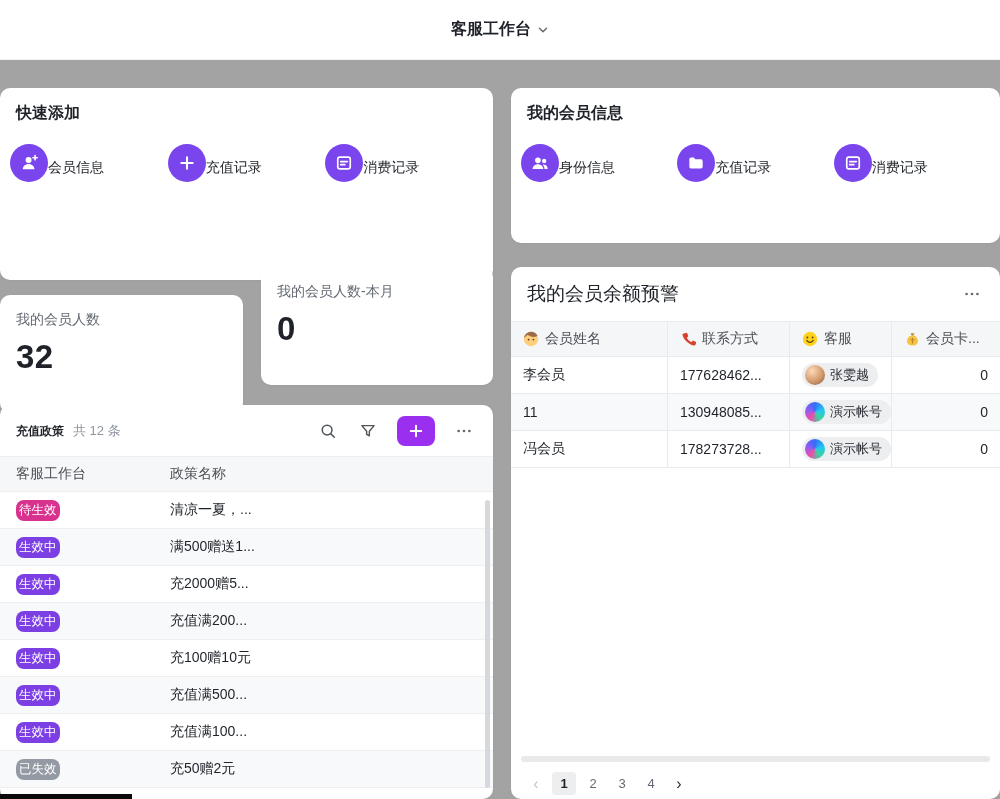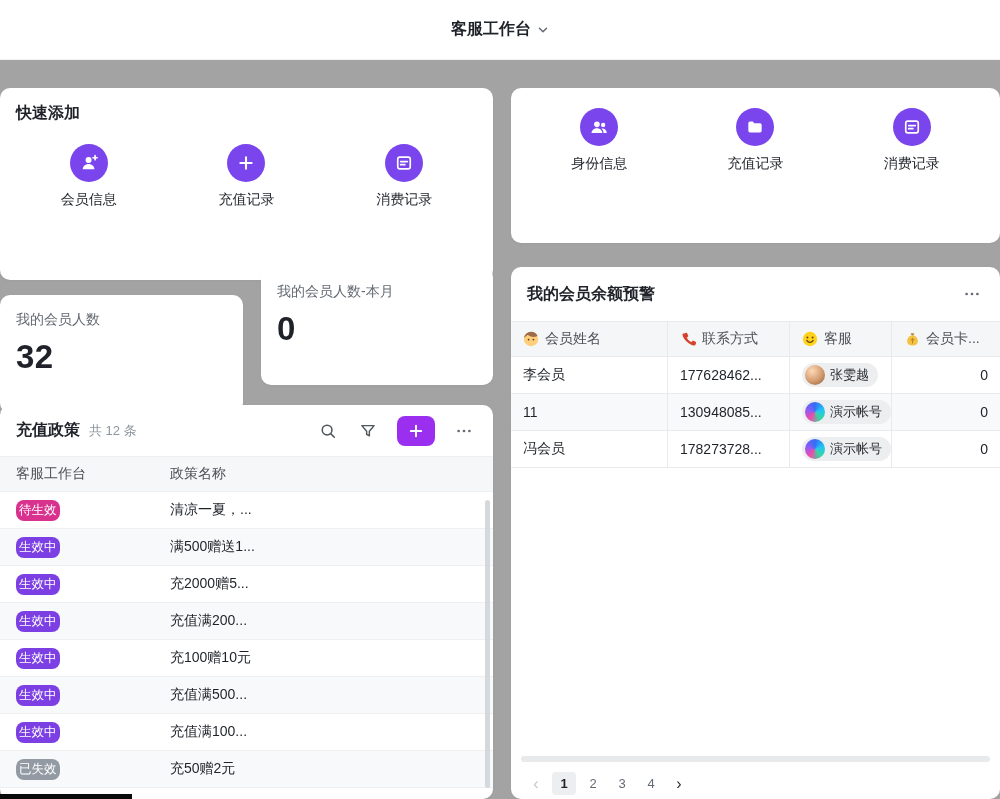--- a/index.html
+++ b/index.html
@@ -19,33 +19,33 @@
 
   .card-quick   { left:0;     top:88px;  width:493px; height:192px; }
   .card-mymem   { left:511px; top:88px;  width:489px; height:155px; }
   .card-stat1   { left:0;     top:267px; width:243px; height:118px;margin-top:28px; }
   .card-stat2   { left:261px; top:267px; width:232px; height:118px; }
   .card-balance { left:511px; top:267px; width:489px; height:532px; }
   .card-policy  { left:0;     top:405px; width:493px; height:394px; }
 
   
   .icon-grid { display:grid; grid-template-columns:1fr 1fr 1fr; margin-top:20px; padding:0 10px; }
-  .shortcut { display:flex; flex-direction:column; align-items:center; cursor:pointer; }
+  .shortcut { display:flex; align-items:center; cursor:pointer; }
   .bubble { width:38px; height:38px; border-radius:50%; background:#7a45ec; display:flex; align-items:center; justify-content:center; }
   .bubble svg { width:20px; height:20px; }
   .shortcut .lbl { margin-top:9px; font-size:14px; color:#1f2329; }
 
   
   .stat { padding:16px 16px 0; }
   .stat .lbl { font-size:14px; color:#646a73; }
   .stat .val { font-size:33px; font-weight:700; margin-top:9px; color:#1f2329; letter-spacing:.5px; }
 
   
   .bw-head { height:54px; display:flex; align-items:center; justify-content:space-between; padding:0 16px; }
-  .bw-head .t { font-size:16px; font-weight:700; }
+  .bw-head .t { font-size:19px; font-weight:400; }
   .icon-btn { width:24px; height:24px; display:flex; align-items:center; justify-content:center; cursor:pointer; border-radius:4px; }
   .bw-row { display:flex; height:37px; align-items:center; border-bottom:1px solid #e9eaec; }
   .bw-row.head { height:36px; background:#f5f6f7; border-top:1px solid #e9eaec; color:#4c5157; }
   .bw-cell { height:100%; display:flex; align-items:center; gap:6px; padding:0 12px; font-size:14px;
              border-right:1px solid #e9eaec; white-space:nowrap; overflow:hidden; }
   .col-name{ width:157px; } .col-contact{ width:122px; } .col-agent{ width:102px; }
   .col-balance{ flex:1; justify-content:flex-end; border-right:none; }
   .bw-body .bw-row:nth-child(even){ background:#f8f9fa; }
   .hicon { width:16px; height:16px; flex:0 0 16px; display:flex; align-items:center; justify-content:center; font-size:14px; }
   .agent-pill { display:inline-flex; align-items:center; gap:5px; background:#eceef0; border-radius:12px; padding:2px 9px 2px 3px; font-size:13px; cursor:pointer; }
@@ -56,21 +56,21 @@
   .hscroll { position:absolute; left:10px; top:489px; width:469px; height:6px; border-radius:3px; background:#e7e9eb; cursor:pointer; }
   .pagination { position:absolute; left:14px; top:505px; display:flex; align-items:center; gap:5px; font-size:13px; color:#646a73; }
   .page { min-width:24px; height:23px; display:flex; align-items:center; justify-content:center; border-radius:4px; cursor:pointer; }
   .page.active { background:#eceef0; color:#1f2329; font-weight:700; }
   .pg-arrow { width:22px; height:23px; display:flex; align-items:center; justify-content:center; font-size:16px; cursor:pointer; color:#2b2f36; }
   .pg-arrow.prev { color:#c3c7cc; }
 
   
   .pt-head { height:51px; display:flex; align-items:center; justify-content:space-between; padding:0 14px 0 16px; }
   .pt-head .left { display:flex; align-items:baseline; gap:9px; }
-  .pt-head .t { font-size:16px; font-weight:600; }
+  .pt-head .t { font-size:12px; font-weight:600; }
   .pt-head .cnt { font-size:13px; color:#8f959e; }
   .toolbar { display:flex; align-items:center; gap:10px; }
   .tool-btn { width:30px; height:28px; display:flex; align-items:center; justify-content:center; cursor:pointer; border-radius:6px; }
   .tool-btn svg { width:18px; height:18px; }
   .add-btn { width:38px; height:30px; border-radius:8px; background:#9b2fef; display:flex; align-items:center; justify-content:center; cursor:pointer; margin:0 4px; }
   .add-btn svg { width:18px; height:18px; }
 
   .pt-row { display:flex; height:37px; align-items:center; border-bottom:1px solid #eeeff1; cursor:pointer; }
   .pt-row.head { height:36px; background:#f6f7f8; color:#4c5157; cursor:default; border-top:1px solid #eeeff1; }
   .pt-cell { font-size:14px; white-space:nowrap; overflow:hidden; }
@@ -132,20 +132,21 @@
               <rect x="4.5" y="5" width="15" height="14" rx="2.5" fill="none" stroke="#fff" stroke-width="2"></rect>
               <path d="M8 10.3h8M8 14h5" stroke="#fff" stroke-width="2" stroke-linecap="round"></path>
             </svg>
         </div>
         <span class="lbl">消费记录</span>
       </div>
     </div>
   </div>
 
   <div class="card card-mymem">
+    <div class="card-title">我的会员信息</div>
     <div class="icon-grid">
       <div class="shortcut">
         <div class="bubble">
           <svg viewBox="0 0 24 24">
               <g fill="#fff">
                 <circle cx="9.5" cy="8.8" r="3.4"></circle>
                 <path d="M3 19.3c0-3.2 2.9-5.9 6.5-5.9s6.5 2.7 6.5 5.9z"></path>
                 <circle cx="17" cy="9.5" r="2.6"></circle>
                 <path d="M17.4 19.3c0-2.2-.9-4.2-2.4-5.5 3.5-.6 6.3 1.9 6.3 5.5z"></path>
               </g>

